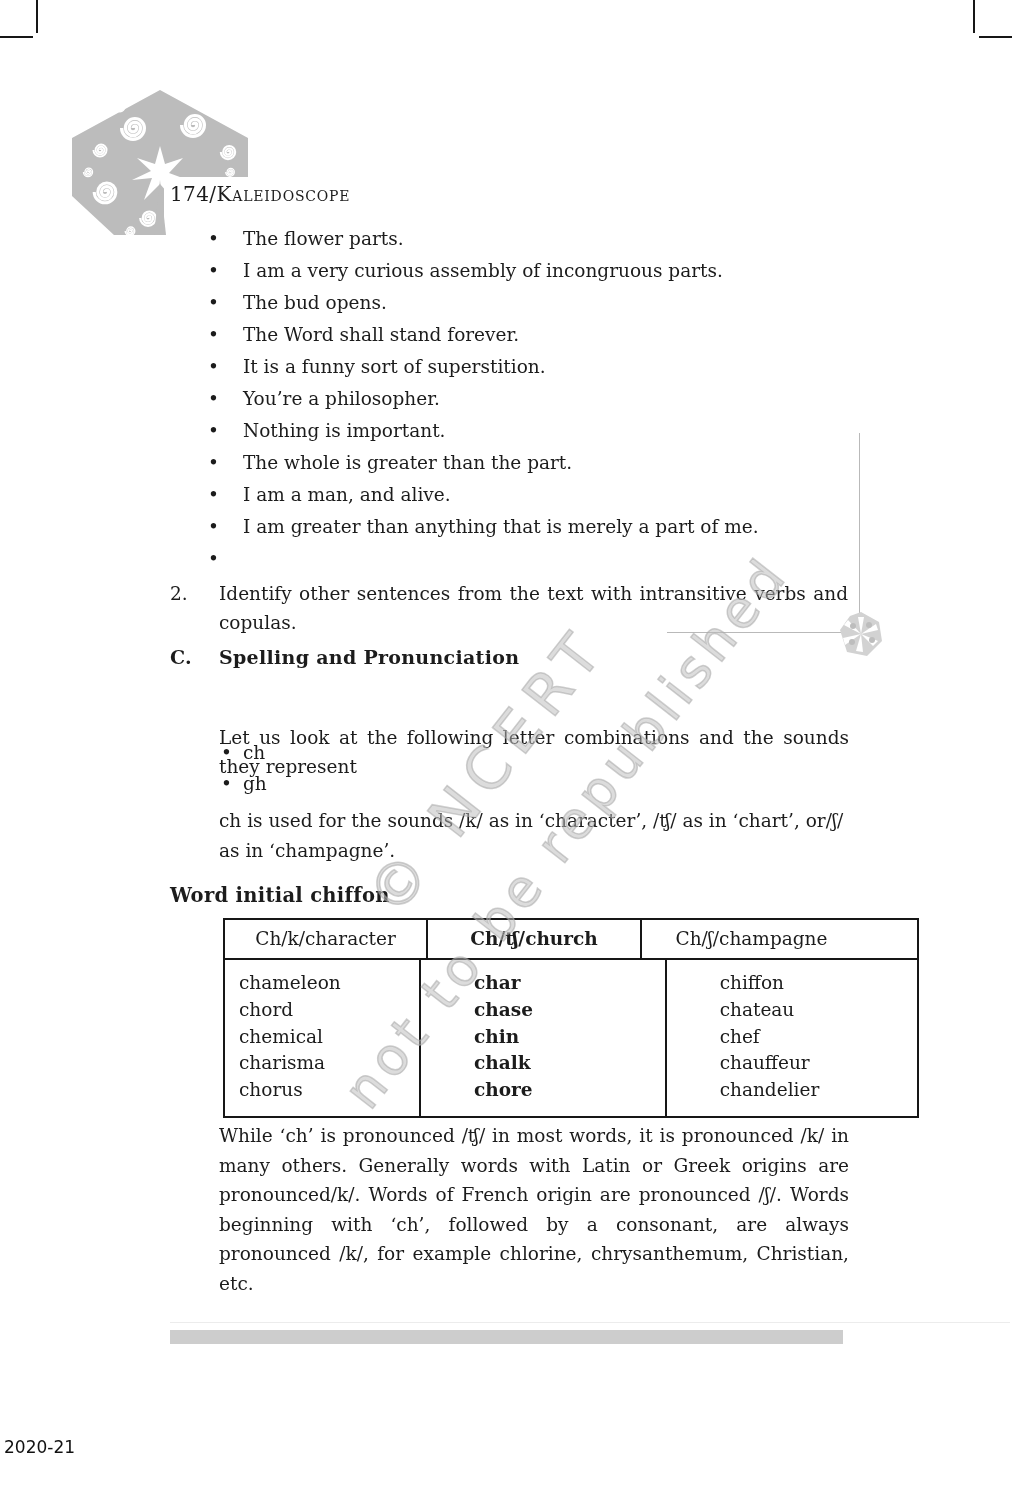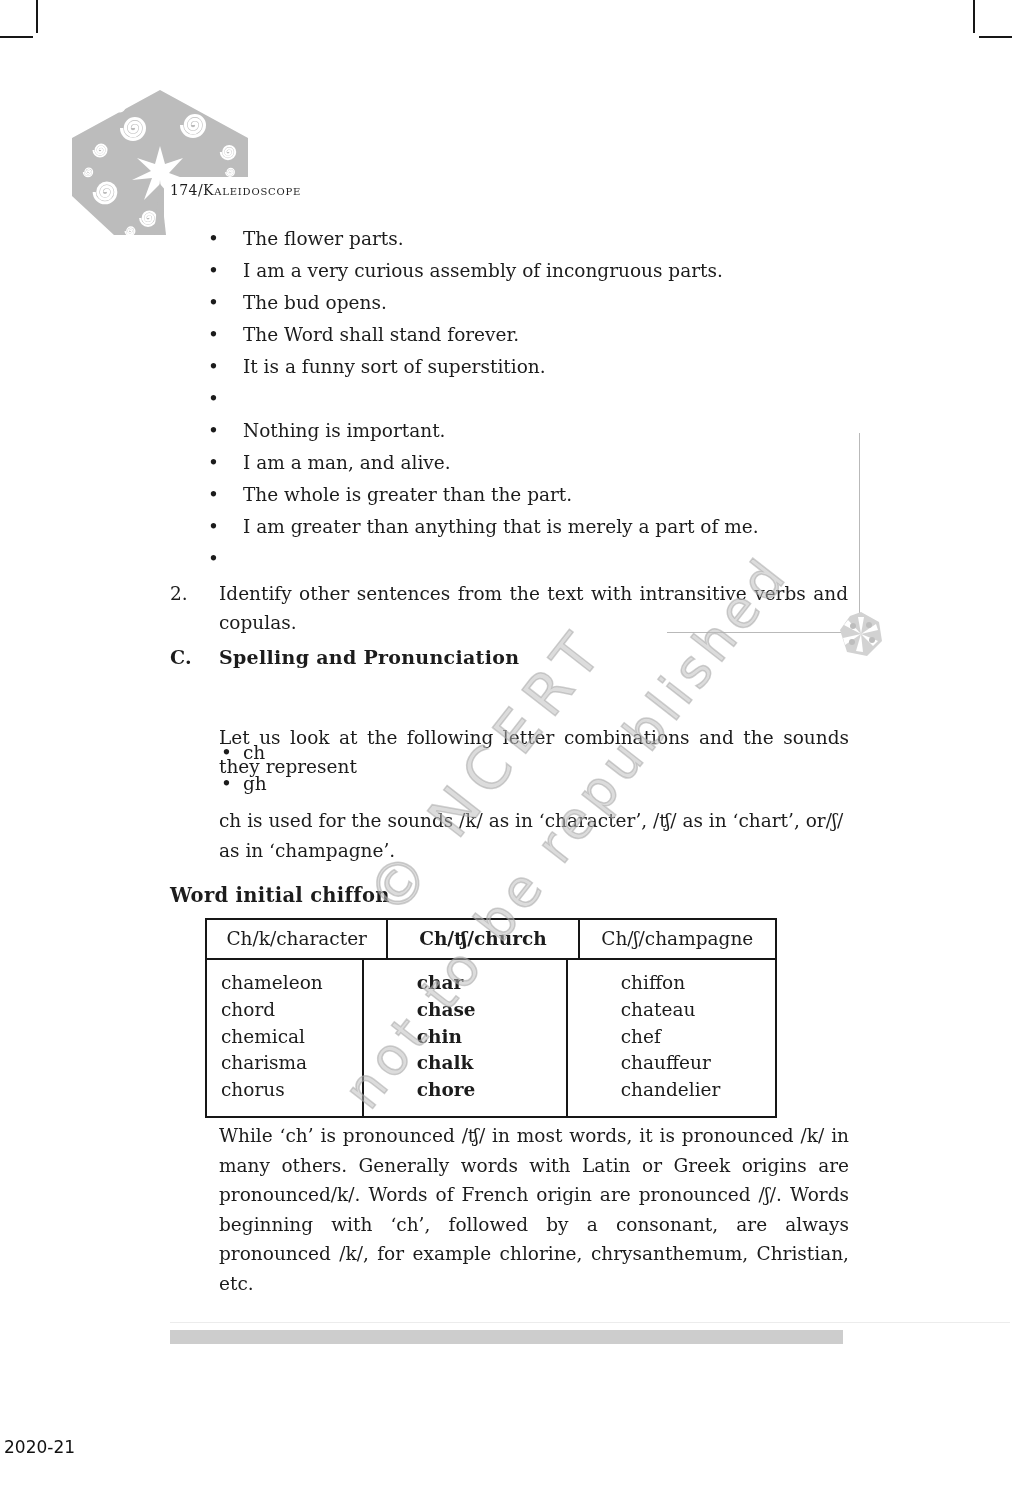--- a/index.html
+++ b/index.html
@@ -8,21 +8,21 @@
 
   
   .crop{position:absolute;background:#161616;}
   .crop.tl-v{left:36px;top:0;width:2px;height:33px;}
   .crop.tl-h{left:0;top:36px;width:33px;height:2px;}
   .crop.tr-v{left:973px;top:0;width:2px;height:33px;}
   .crop.tr-h{left:979px;top:36px;width:33px;height:2px;}
 
   
   .logo{position:absolute;left:70px;top:88px;}
-  .runhead{position:absolute;left:170px;top:182px;font-size:14px;letter-spacing:.4px;}
+  .runhead{position:absolute;left:170px;top:182px;font-size:20px;letter-spacing:.4px;}
   .runhead .sc{font-variant:small-caps;letter-spacing:.8px;}
 
   
   .blist{position:absolute;left:170px;top:223px;width:690px;}
   .brow{display:flex;height:32px;line-height:32px;font-size:18.5px;}
   .brow .dot{width:73px;box-sizing:border-box;padding-left:38px;}
   .dot::before{content:"\2022";}
 
   
   .item2{position:absolute;left:170px;top:579px;width:678px;display:flex;font-size:18.5px;line-height:29px;}
@@ -33,21 +33,21 @@
   .secC{position:absolute;left:170px;top:646px;width:678px;display:flex;font-size:19px;font-weight:bold;letter-spacing:.3px;}
   .secC .num{width:49px;flex:none;}
   .intro{position:absolute;left:219px;top:683px;width:630px;font-size:18.5px;line-height:29px;text-align:justify;margin-top:40px;}
   .minilist{position:absolute;left:221px;top:737px;font-size:18.5px;}
   .minilist .mrow{display:flex;height:31px;line-height:31px;}
   .minilist .dot{width:22px;padding-left:0;}
   .note{position:absolute;left:219px;top:806px;width:633px;font-size:18.5px;line-height:29.5px;}
 
   
   .wih{position:absolute;left:170px;top:884px;font-size:19.5px;font-weight:bold;letter-spacing:.3px;}
-  .wtable{position:absolute;left:205px;top:918px;width:572px;border:2px solid #161616;box-sizing:border-box;background:transparent;}
+  .wtable{position:absolute;left:223px;top:918px;width:696px;border:2px solid #161616;box-sizing:border-box;background:transparent;}
   .thdr{display:flex;border-bottom:2px solid #161616;}
   .hcell{height:38px;line-height:38px;text-align:center;font-size:18.5px;box-sizing:border-box;}
   .tbody{display:flex;gap:39px;}
   .bcell{box-sizing:border-box;padding:10px 0 12px 14px;font-size:18.5px;}
   .bcell div{line-height:26.8px;}
   .c1{width:203px;border-right:2px solid #161616;}
   .c2{width:214px;border-right:2px solid #161616;font-weight:bold;}
   .c3{width:219px;}
 
   .usage{position:absolute;left:219px;top:1121px;width:630px;font-size:18.5px;line-height:29.6px;text-align:justify;}
@@ -121,32 +121,33 @@
     <div class="brow">
         <span class="dot"></span>
         <span>The Word shall stand forever.</span>
       </div>
     <div class="brow">
         <span class="dot"></span>
         <span>It is a funny sort of superstition.</span>
       </div>
     <div class="brow">
         <span class="dot"></span>
+        <span>You’re a philosopher.</span>
       </div>
     <div class="brow">
         <span class="dot"></span>
         <span>Nothing is important.</span>
       </div>
     <div class="brow">
         <span class="dot"></span>
+        <span>The whole is greater than the part.</span>
+      </div>
+    <div class="brow">
+        <span class="dot"></span>
         <span>I am a man, and alive.</span>
-      </div>
-    <div class="brow">
-        <span class="dot"></span>
-        <span>The whole is greater than the part.</span>
       </div>
     <div class="brow">
         <span class="dot"></span>
         <span>I am greater than anything that is merely a part of me.</span>
       </div>
     <div class="brow">
         <span class="dot"></span>
       </div>
   </div>
 

